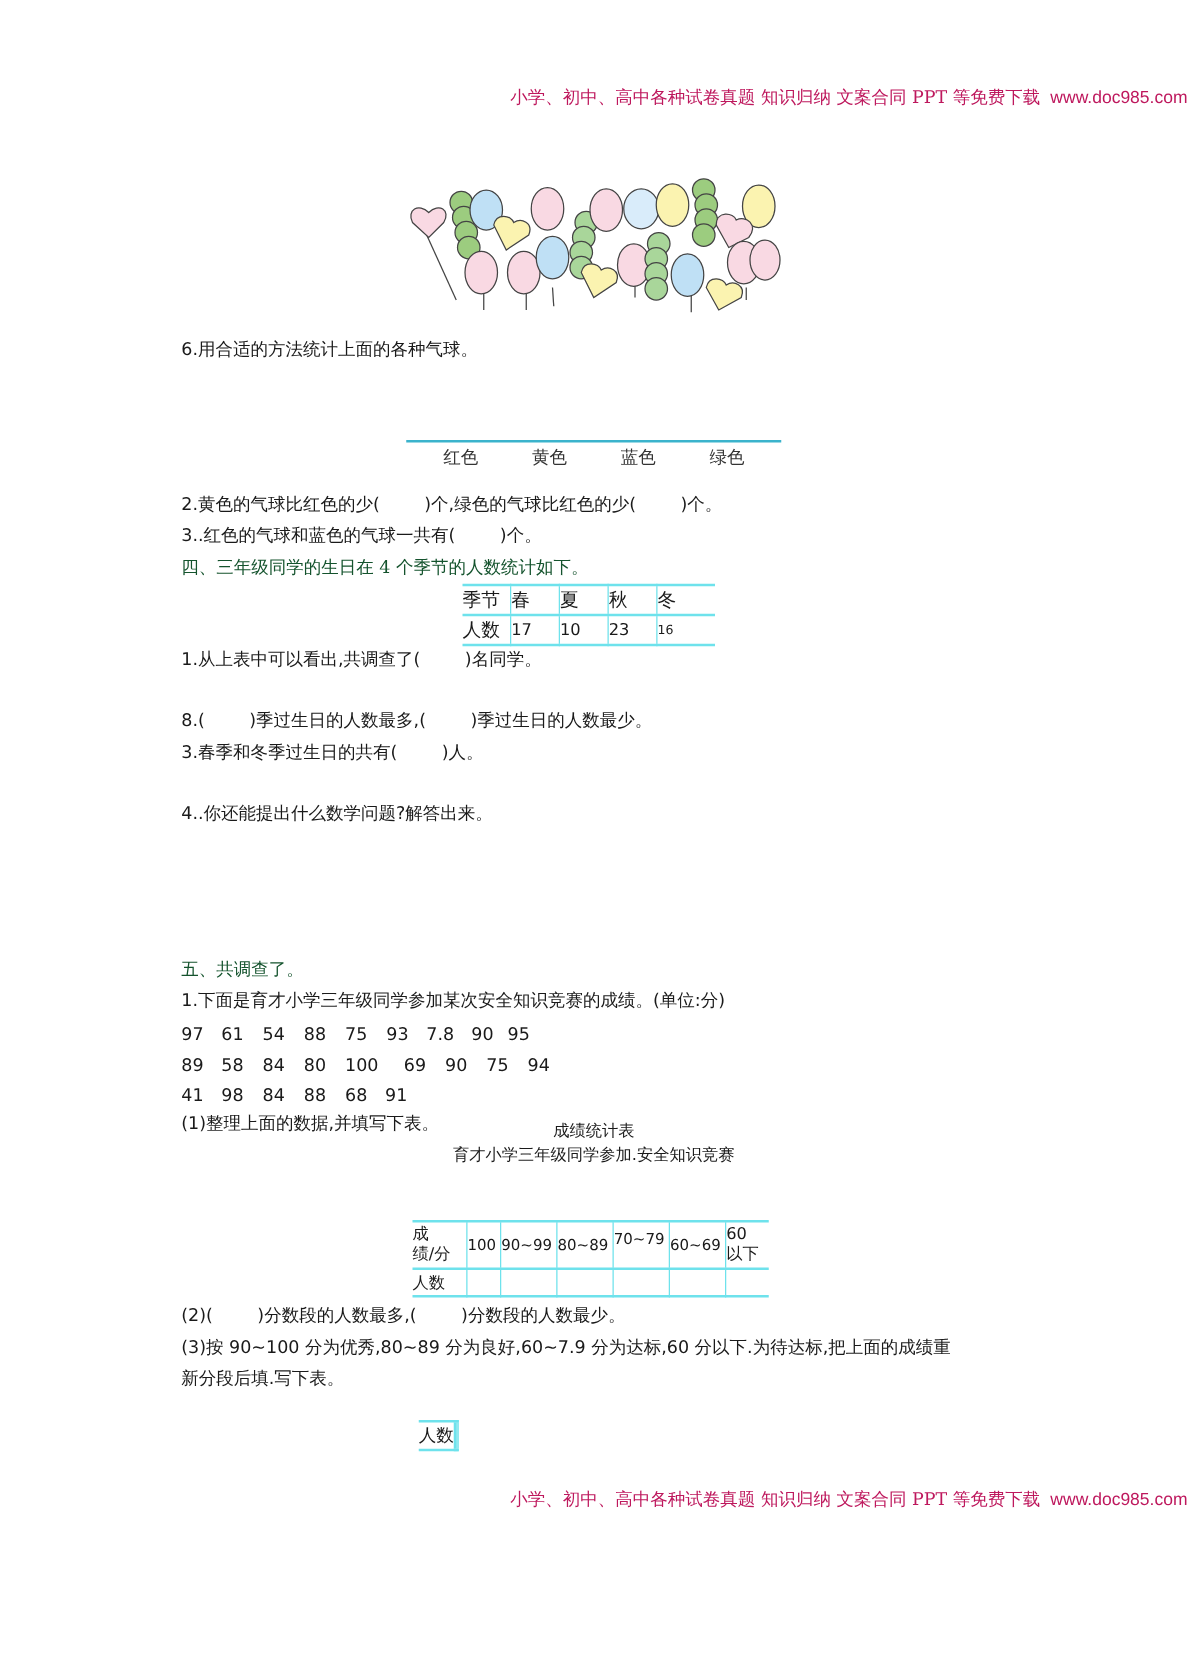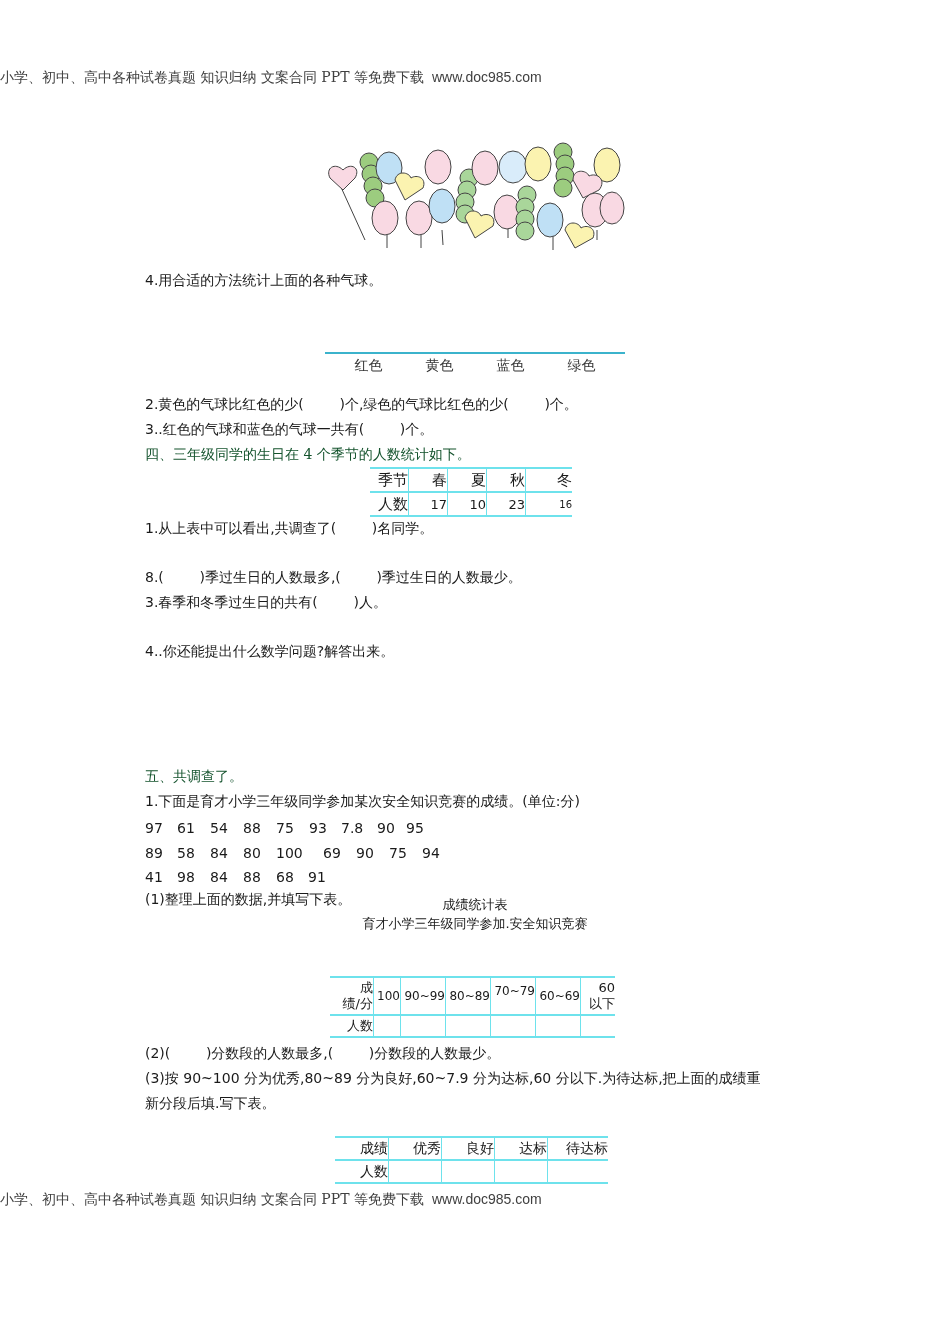--- a/index.html
+++ b/index.html
@@ -1,30 +1,30 @@
 <!DOCTYPE html>
 <html><head>
 <meta charset="utf-8">
 <style>
   html, body { margin: 0; padding: 0; background: #ffffff; }
   body { width: 950px; height: 1344px; position: relative; overflow: hidden;
          font-family: "DejaVu Sans", "Liberation Sans", sans-serif; color: #1a1a1a; }
   .abs { position: absolute; }
-  .header, .footer { left: 0; width: 950px; text-align: left; font-size: 14px; color: #404040;
+  .header, .footer { left: 0; width: 950px; text-align: right; font-size: 14px; color: #be185d;
          font-family: "DejaVu Serif", "Liberation Serif", serif; }
   .header { top: 69px; }
   .footer { top: 1191px; }
   .url { font-family: "Liberation Sans", sans-serif; margin-left: 8px; }
   .line { left: 145px; font-size: 14px; line-height: 20px; white-space: pre; }
   .red { color: #14532d; font-family: "DejaVu Serif", "Liberation Serif", serif; }
   .tally { left: 325px; top: 352px; width: 300px; border-top: 2px solid #3bb3cc; }
   .tally-labels { left: 325px; top: 357px; width: 300px; display: flex; justify-content: space-around;
          font-family: "DejaVu Serif", serif; font-size: 14px; color: #333; padding: 0 8px; box-sizing: border-box; }
   table { border-collapse: collapse; position: absolute; }
-  td { border-left: 1.5px solid #6ee2ec; border-right: 1.5px solid #6ee2ec; text-align: right; padding: 0; }
+  td { border-left: 1.5px solid #6ee2ec; border-right: 1.5px solid #6ee2ec; text-align: left; padding: 0; }
   tr { border-top: 2px solid #6ee2ec; border-bottom: 2px solid #6ee2ec; }
   td:first-child { border-left: none; }
   td:last-child { border-right: none; }
   .t1 { left: 370px; top: 467px; font-size: 15px; }
   .t1 td { height: 22px; }
   .t2 { left: 330px; top: 976px; font-size: 12px; }
   .t3 { left: 335px; top: 1136px; font-size: 14px; }
   .t3 td { height: 21px; }
   .title2 { left: 0; width: 950px; text-align: center; font-size: 13px; }
 </style>
@@ -76,21 +76,21 @@
       <circle cx="238" cy="48" r="9" fill="#9ccc7f"></circle>
     <ellipse cx="282" cy="25" rx="13" ry="17" fill="#fbf3b0"></ellipse>
     <path d="M248 40 C248 28 262 30 264 36 C272 32 282 40 274 50 L258 58 Z" fill="#f9d9e3"></path>
     <ellipse cx="225" cy="80" rx="13" ry="17" fill="#bfe0f5"></ellipse>
     <path d="M240 90 C242 80 254 82 256 88 C262 84 272 88 268 98 L250 108 Z" fill="#fbf3b0"></path>
     <ellipse cx="270" cy="70" rx="13" ry="17" fill="#f9d9e3"></ellipse>
     <ellipse cx="287" cy="68" rx="12" ry="16" fill="#f9d9e3"></ellipse>
   </g>
 </svg>
 
-<div class="abs line" style="top:270px">4.用合适的方法统计上面的各种气球。</div>
+<div class="abs line" style="top:270px">6.用合适的方法统计上面的各种气球。</div>
 
 <div class="abs tally"></div>
 <div class="abs tally-labels">
   <span>红色</span>
   <span>黄色</span>
   <span>蓝色</span>
   <span>绿色</span>
 </div>
 
 <div class="abs line" style="top:394px">2.黄色的气球比红色的少(        )个,绿色的气球比红色的少(        )个。</div>
@@ -170,27 +170,20 @@
   </tr>
 </tbody>
   </table>
 
 <div class="abs line" style="top:1043px">(2)(        )分数段的人数最多,(        )分数段的人数最少。</div>
 <div class="abs line" style="top:1068px">(3)按 90~100 分为优秀,80~89 分为良好,60~7.9 分为达标,60 分以下.为待达标,把上面的成绩重</div>
 <div class="abs line" style="top:1093px">新分段后填.写下表。</div>
 
 <table class="t3">
   <tbody>
-      <tr>
-    <td style="width:53px">成绩</td>
-    <td style="width:52px">优秀</td>
-    <td style="width:52px">良好</td>
-    <td style="width:52px">达标</td>
-    <td style="width:60px">待达标</td>
-  </tr>
   <tr>
     <td>人数</td>
     <td></td>
     <td></td>
     <td></td>
     <td></td>
   </tr>
 </tbody>
   </table>
 

